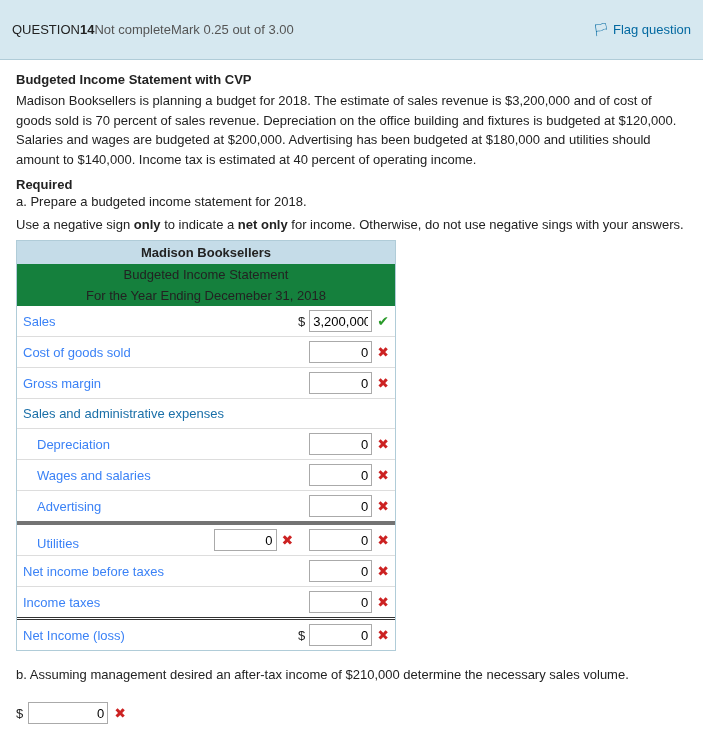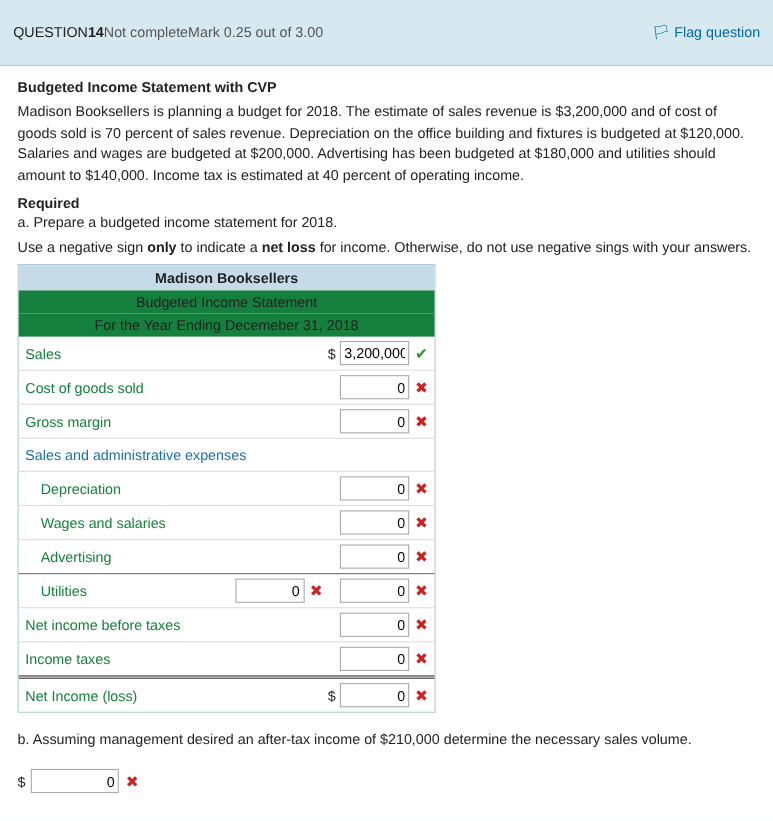--- a/index.html
+++ b/index.html
@@ -90,21 +90,21 @@
       display: flex;
       align-items: center;
       border-top: 1px solid #ddd;
       padding: 4px 6px;
       min-height: 30px;
     }
     .t-row:first-child { border-top: none; }
     .t-label {
       flex: 1;
       font-size: 13px;
-      color: #15803d;
+      color: #3b82f6;
     }
     .t-label.blue { color: #1a6fa8; }
     .t-label.indent { padding-left: 14px; }
     .input-group {
       display: flex;
       align-items: center;
       gap: 3px;
     }
     .dollar-sign {
       font-size: 13px;
@@ -189,21 +189,21 @@
   <div class="content">
 
     <div class="section-title">Budgeted Income Statement with CVP</div>
 
     <p class="description">Madison Booksellers is planning a budget for 2018. The estimate of sales revenue is $3,200,000 and of cost of goods sold is 70 percent of sales revenue. Depreciation on the office building and fixtures is budgeted at $120,000. Salaries and wages are budgeted at $200,000. Advertising has been budgeted at $180,000 and utilities should amount to $140,000. Income tax is estimated at 40 percent of operating income.</p>
 
     <div class="required-label">Required</div>
     <p class="instruction">a. Prepare a budgeted income statement for 2018.</p>
 
     <p class="instruction">
-      Use a negative sign <strong>only</strong> to indicate a <strong>net loss</strong> for income. Otherwise, do not use negative sings with your answers.
+      Use a negative sign <strong>only</strong> to indicate a <strong>net only</strong> for income. Otherwise, do not use negative sings with your answers.
     </p>
 
     <div class="table-container">
       <div class="table-header">Madison Booksellers</div>
       <div class="table-subheader">Budgeted Income Statement</div>
       <div class="table-subheader">For the Year Ending Decemeber 31, 2018</div>
 
       <div class="table-body">
 
         <div class="t-row">
@@ -252,21 +252,21 @@
         </div>
 
         <div class="t-row">
           <span class="t-label indent">Advertising</span>
           <div class="input-group">
             <input class="answer-input" type="text" value="0" style="">
             <span class="x-icon">✖</span>
           </div>
         </div>
 
-        <div class="t-row-double" style="border-top:1px solid #737373; padding: 4px 6px; min-height:30px; display:flex; align-items:center;">
+        <div class="t-row-double" style="border-top:4px solid #737373; padding: 4px 6px; min-height:30px; display:flex; align-items:flex-end;">
           <span class="t-label indent">Utilities</span>
           <div class="left-input-group">
             <input class="answer-input" type="text" value="0" style="">
             <span class="x-icon">✖</span>
           </div>
           <div class="right-input-group">
             <input class="answer-input" type="text" value="0" style="">
             <span class="x-icon">✖</span>
           </div>
         </div>

